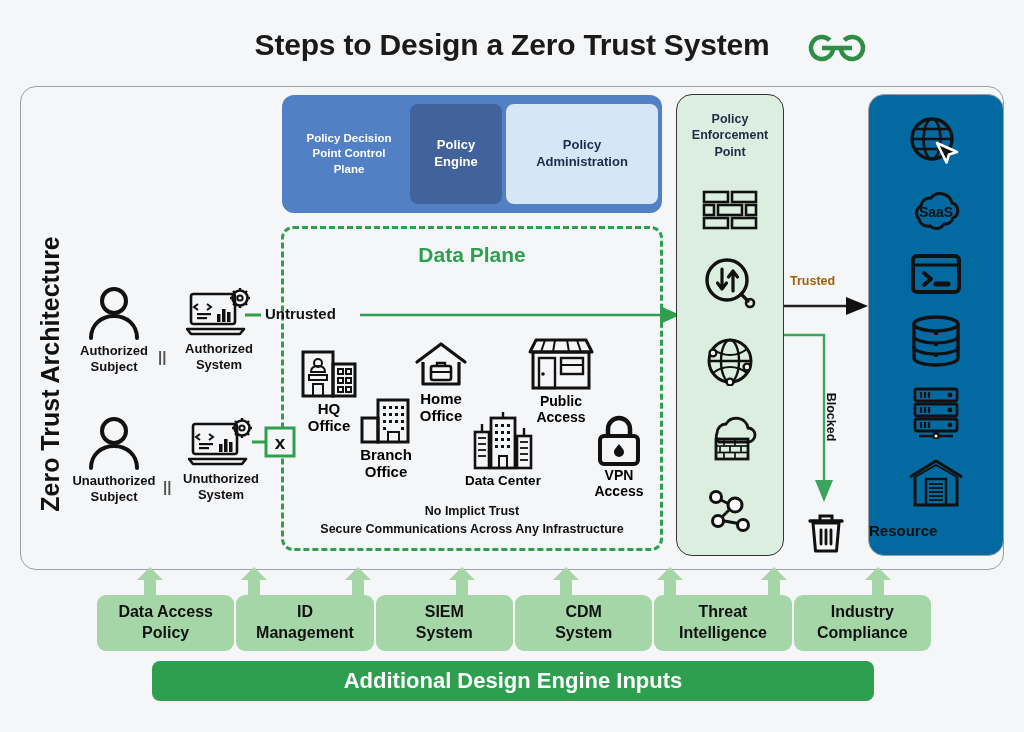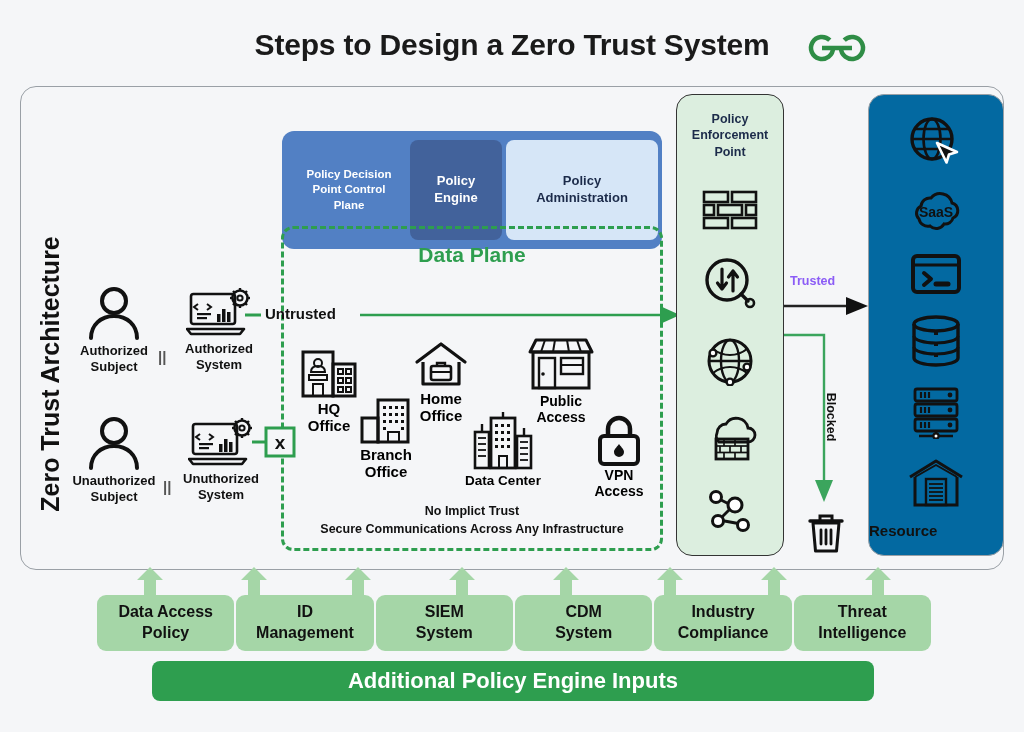--- a/index.html
+++ b/index.html
@@ -35,21 +35,21 @@
     display: flex; align-items: center; justify-content: center;
     font-size: 25px; font-weight: bold; color: #111;
     white-space: nowrap;
   }
 
   
   .pdp {
     position: absolute; left: 282px; top: 95px;
     width: 380px; height: 118px;
     background: #5280c4; border-radius: 12px;
-    display: flex; align-items: center; margin-top: 36px;
+    display: flex; align-items: center;
   }
   .pdp-label {
     width: 128px; text-align: center; color: #fff;
     font-size: 11.5px; font-weight: bold; line-height: 1.35;
     padding-left: 6px;
   }
   .pdp-engine {
     width: 92px; height: 100px; background: #42629b; border-radius: 8px;
     color: #fff; font-size: 13px; font-weight: bold; line-height: 1.3;
     display: flex; align-items: center; justify-content: center;
@@ -125,21 +125,21 @@
     justify-content: space-around;
   }
   .resource-caption {
     position: absolute; bottom: 16px; left: 0; width: 100%;
     text-align: left; font-size: 15px; font-weight: bold; color: #111; margin-top: 20px;
   }
 
   
   .trusted-label {
     position: absolute; left: 790px; top: 274px;
-    font-size: 12.5px; font-weight: bold; color: #8b5cf6;
+    font-size: 12.5px; font-weight: bold; color: #a16207;
   }
   .blocked-label {
     position: absolute; left: 807px; top: 410px;
     font-size: 12.5px; font-weight: bold; color: #111;
     transform: rotate(90deg); transform-origin: center;
     white-space: nowrap;
   }
 
   
   .inputs-row {
@@ -582,19 +582,19 @@
   </svg>
   <svg class="up-arrow" style="left:865px" viewBox="0 0 26 30">
     <polygon points="13,0 26,13 19,13 19,30 7,30 7,13 0,13" fill="#a5d6a7"></polygon>
   </svg>
 
   <div class="inputs-row">
     <div class="input-box">Data Access<br>Policy</div>
     <div class="input-box">ID<br>Management</div>
     <div class="input-box">SIEM<br>System</div>
     <div class="input-box">CDM<br>System</div>
+    <div class="input-box">Threat<br>Intelligence</div>
     <div class="input-box">Industry<br>Compliance</div>
-    <div class="input-box">Threat<br>Intelligence</div>
-  </div>
-
-  <div class="footer-bar">Additional Policy Engine Inputs</div>
+  </div>
+
+  <div class="footer-bar">Additional Design Engine Inputs</div>
 
 </div>
 
 </body></html>

